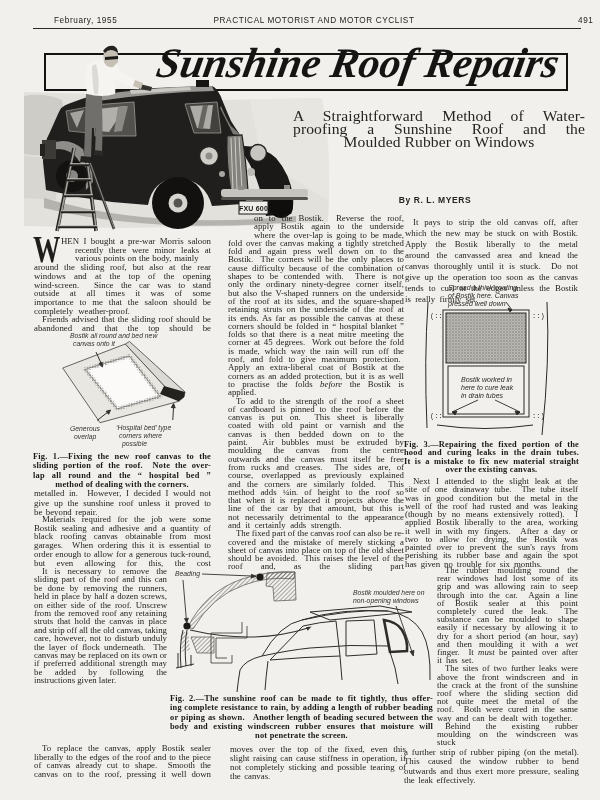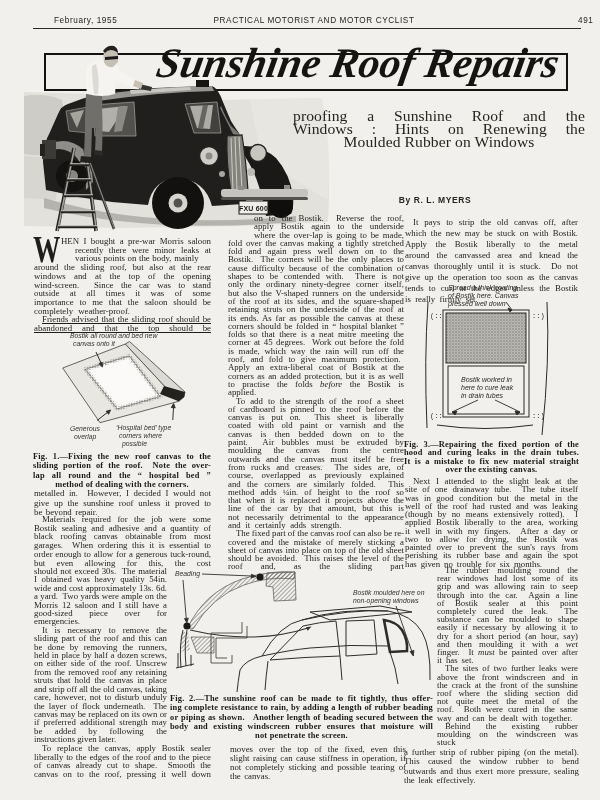--- a/index.html
+++ b/index.html
@@ -116,50 +116,49 @@
   <path d="M104,50 Q110,46 116,50 Q119,54 118,62 L113,67 Q106,68 104,62 Q103,55 104,50 Z" fill="#c6bfb4"></path>
   <path d="M103,51 Q107,45 114,46 Q118,48 118,53 L115,51 Q109,48 105,53 Z" fill="#23221f"></path>
   <path d="M105,57 L118,56 L118,59 L105,60 Z" fill="#1b1a18"></path>
 
   <path d="M140,84 L152,87 L151,91 L139,89 Z" fill="#35332f"></path>
   <path d="M135,80 L143,83 L141,89 L133,86 Z" fill="#c6bfb4"></path>
 </svg>
 </div>
 
 <div class="abs" style="left:293px;top:109px;width:292px;font-size:15.6px;line-height:13px;letter-spacing:0.1px;color:#26251f;">
+ <div style="text-align:justify;text-align-last:justify;">A Straightforward Method of Water-</div>
  <div style="text-align:justify;text-align-last:justify;">proofing a Sunshine Roof and the</div>
- <div style="text-align:justify;text-align-last:justify;">Windows : Hints on Renewing the</div>
  <div style="text-align:center;">Moulded Rubber on Windows</div>
 </div>
 <div class="abs" style="left:295px;top:195px;width:280px;text-align:center;
  font-family:'Liberation Sans';font-weight:bold;font-size:8.5px;letter-spacing:0.6px;color:#26251f;">By R. L. MYERS</div>
 
 <div id="b0" class="abs body-txt" style="left:34px;top:237px;width:177px;line-height:8.7px;">
 <div class="abs" style="left:-1px;top:-6.6px;font-size:38px;line-height:1;font-weight:bold;transform:scaleX(0.72);transform-origin:left top;">W</div>
 <div id="b0a" style="margin-left:27px;text-align-last:justify;word-spacing:0px;">HEN I bought a pre-war Morris saloon</div>
 <div id="b0b" style="word-spacing:0.4px;margin-left:41px;">recently there were minor leaks at various points on the body, mainly</div>
 <div id="b0c" style="word-spacing:2.9px;">around the sliding roof, but also at the rear windows and at the top of the opening wind-screen.&nbsp; Since the car was to stand outside at all times it was of some importance to me that the saloon should be completely weather-proof.</div>
-<div id="b0d" style="word-spacing:0.4px;text-indent:8px;text-align-last:justify;text-decoration:underline;">Friends advised that the sliding roof should be abandoned and that the top should be</div>
+<div id="b0d" style="word-spacing:0.4px;text-indent:8px;text-align-last:justify;">Friends advised that the sliding roof should be abandoned and that the top should be</div>
 </div>
 
 <div class="abs cap" style="left:33px;top:452px;width:178px;">
 <div style="text-align-last:justify;">Fig. 1.—Fixing the new roof canvas to the</div>
 <div style="text-align-last:justify;">sliding portion of the roof.&nbsp; Note the over-</div>
 <div style="text-align-last:justify;">lap all round and the “&nbsp;hospital bed&nbsp;”</div>
 <div style="text-align:center;text-align-last:center;">method of dealing with the corners.</div>
 </div>
 
 <div id="b2" class="abs body-txt" style="word-spacing:1.3px;left:34px;top:489px;width:177px;line-height:9.5px;">
 <p>metalled in.&nbsp; However, I decided I would not give up the sunshine roof unless it proved to be beyond repair.</p>
 </div>
 <div id="b3" class="abs body-txt" style="word-spacing:0.2px;left:34px;top:515px;width:177px;line-height:8.7px;">
 <p style="text-indent:8px;text-align-last:justify;">Materials required for the job were some Bostik sealing and adhesive and a quantity of black roofing canvas obtainable from most garages.&nbsp; When ordering this it is essential to order enough to allow for a generous tuck-round, but even allowing for this, the cost</p>
 </div>
 <div id="b4" class="abs body-txt" style="word-spacing:-0.1px;left:34px;top:567px;width:133px;line-height:8.4px;">
-<p>should not exceed 30s.&nbsp; The material I obtained was heavy quality 54in. wide and cost approximately 13s. 6d. a yard.&nbsp; Two yards were ample on the Morris 12 saloon and I still have a good-sized piece over for emergencies.</p>
 <p style="text-indent:8px;">It is necessary to remove the sliding part of the roof and this can be done by removing the runners, held in place by half a dozen screws, on either side of the roof. Unscrew from the removed roof any retaining struts that hold the canvas in place and strip off all the old canvas, taking care, however, not to disturb unduly the layer of flock underneath.&nbsp; The canvas may be replaced on its own or if preferred additional strength may be added by following the instructions given later.</p>
 </div>
 <div id="b5" class="abs body-txt" style="word-spacing:0.6px;left:34px;top:744px;width:177px;line-height:8.6px;">
 <p style="text-indent:8px;text-align-last:justify;">To replace the canvas, apply Bostik sealer liberally to the edges of the roof and to the piece of canvas already cut to shape.&nbsp; Smooth the canvas on to the roof, pressing it well down</p>
 </div>
 
 <div id="b6" class="abs body-txt" style="left:228px;top:214px;width:176px;line-height:8.3px;">
 <p id="b6a" style="word-spacing:1.2px;"><span style="float:left;width:26px;height:24px;"></span>on to the Bostik.&nbsp; Reverse the roof, apply Bostik again to the underside where the over-lap is going to be made, fold over the canvas making a tightly stretched fold and again press well down on to the Bostik.&nbsp; The corners will be the only places to cause difficulty because of the combination of shapes to be contended with.&nbsp; There is not only the ordinary ninety-degree corner itself, but also the V-shaped runners on the underside of the roof at its sides, and the square-shaped retaining struts on the underside of the roof at its ends. As far as possible the canvas at these corners should be folded in “&nbsp;hospital blanket&nbsp;” folds so that there is a neat mitre meeting the corner at 45 degrees.&nbsp; Work out before the fold is made, which way the rain will run off the roof, and fold to give maximum protection.&nbsp; Apply an extra-liberal coat of Bostik at the corners as an added protection, but it is as well to practise the folds <span class="ital">before</span> the Bostik is applied.</p>
 <p id="b6b" style="word-spacing:2.4px;text-indent:8px;">To add to the strength of the roof a sheet of cardboard is pinned to the roof before the canvas is put on.&nbsp; This sheet is liberally coated with old paint or varnish and the canvas is then bedded down on to the paint.&nbsp; Air bubbles must be extruded by moulding the canvas from the centre outwards and the canvas must itself be free from rucks and creases.&nbsp; The sides are, of course, overlapped as previously explained and the corners are similarly folded.&nbsp; This method adds ¼in. of height to the roof so that when it is replaced it projects above the line of the car by that amount, but this is not necessarily detrimental to the appearance and it certainly adds strength.</p>
 <p id="b6c" style="word-spacing:-0.1px;text-indent:8px;text-align-last:justify;">The fixed part of the canvas roof can also be re-covered and the mistake of merely sticking a sheet of canvas into place on top of the old sheet should be avoided.&nbsp; This raises the level of the roof and, as the sliding part</p>

